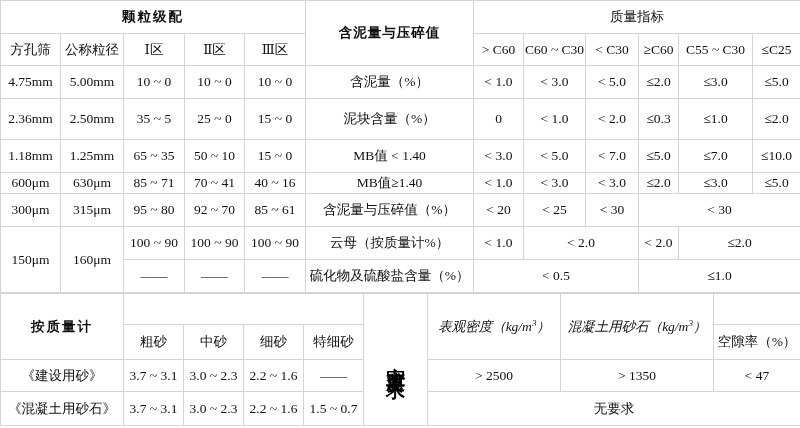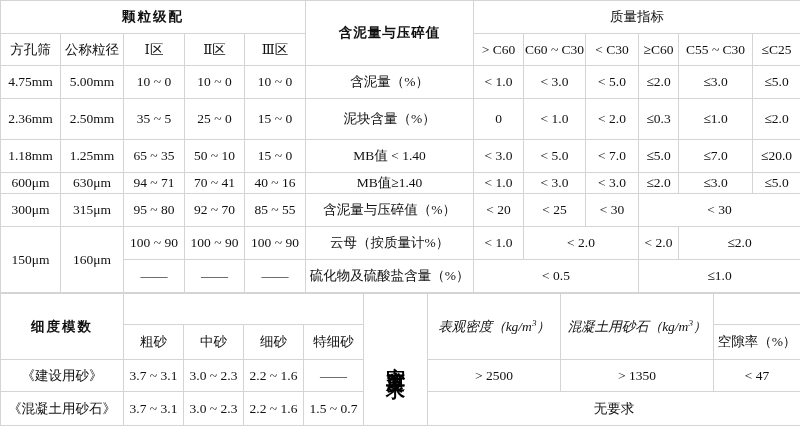--- a/index.html
+++ b/index.html
@@ -101,44 +101,44 @@
         <td>1.25mm</td>
         <td>65 ~ 35</td>
         <td>50 ~ 10</td>
         <td>15 ~ 0</td>
         <td class="lbl">MB值 &lt; 1.40</td>
         <td>&lt; 3.0</td>
         <td>&lt; 5.0</td>
         <td>&lt; 7.0</td>
         <td>≤5.0</td>
         <td>≤7.0</td>
-        <td>≤20.0</td>
+        <td>≤10.0</td>
       </tr>
 
       <tr style="height:21px">
         <td>600μm</td>
         <td>630μm</td>
-        <td>94 ~ 71</td>
+        <td>85 ~ 71</td>
         <td>70 ~ 41</td>
         <td>40 ~ 16</td>
         <td class="lbl">MB值≥1.40</td>
         <td>&lt; 1.0</td>
         <td>&lt; 3.0</td>
         <td>&lt; 3.0</td>
         <td>≤2.0</td>
         <td>≤3.0</td>
         <td>≤5.0</td>
       </tr>
 
       <tr style="height:33px">
         <td>300μm</td>
         <td>315μm</td>
         <td>95 ~ 80</td>
         <td>92 ~ 70</td>
-        <td>85 ~ 55</td>
+        <td>85 ~ 61</td>
         <td class="lbl">含泥量与压碎值（%）</td>
         <td>&lt; 20</td>
         <td>&lt; 25</td>
         <td>&lt; 30</td>
         <td colspan="3">&lt; 30</td>
       </tr>
 
       <tr style="height:33px">
         <td rowspan="2">150μm</td>
         <td rowspan="2">160μm</td>
@@ -170,21 +170,21 @@
         <col style="width:60px">
         <col style="width:60px">
         <col style="width:60px">
       <col style="width:64px">
       <col style="width:133px">
         <col style="width:153px">
         <col style="width:87px">
     </colgroup>
     <tbody>
       <tr style="height:31px">
-        <td rowspan="2" class="title">细度模数</td>
+        <td rowspan="2" class="title">按质量计</td>
         <td colspan="4"></td>
         <td rowspan="4" class="vcell">
             <div class="vtext">密度要求</div>
           </td>
         <td rowspan="2" class="bhead"><span>表观密度（kg/m</span><span class="sup">3</span><span>）</span></td>
         <td rowspan="2" class="bhead"><span>混凝土用砂石（kg/m</span><span class="sup">3</span><span>）</span></td>
         <td></td>
       </tr>
       <tr style="height:35px">
         <td>粗砂</td>

